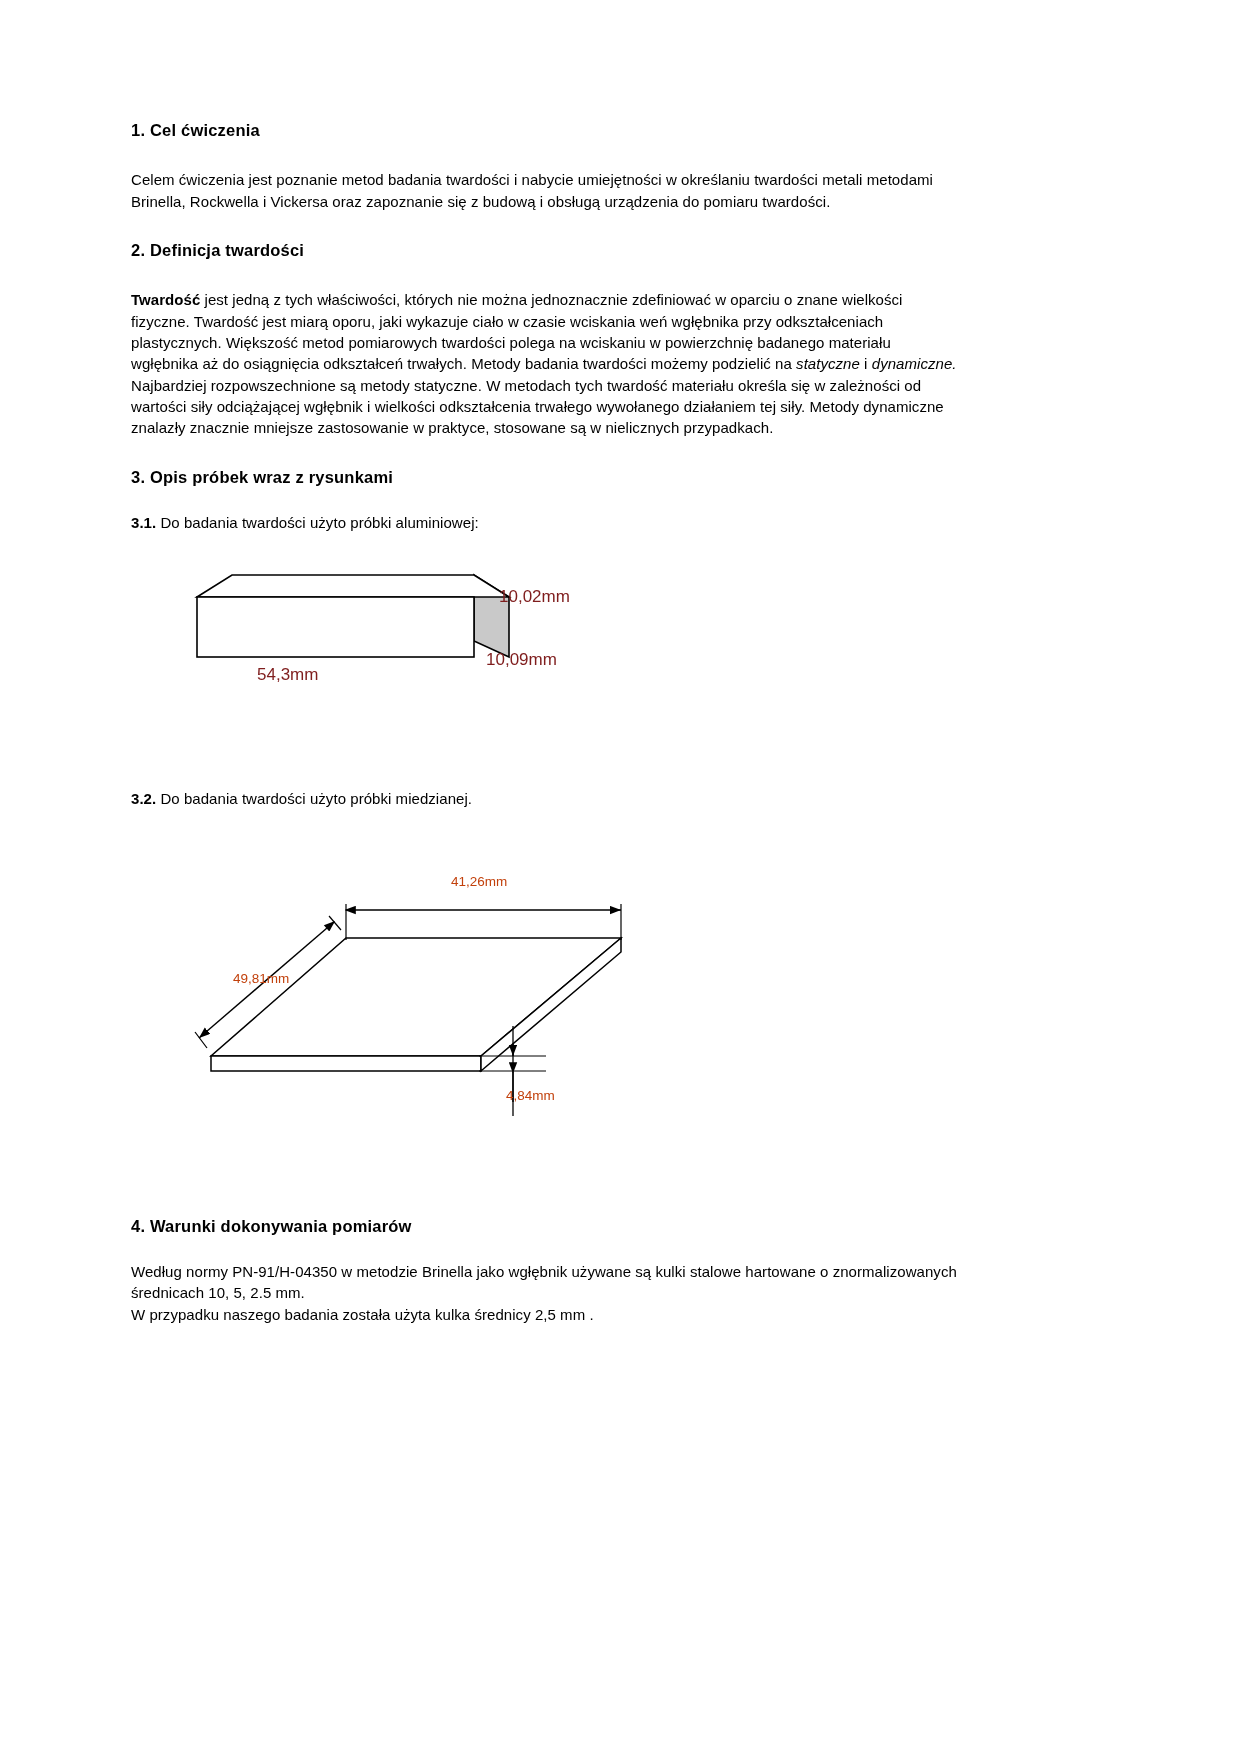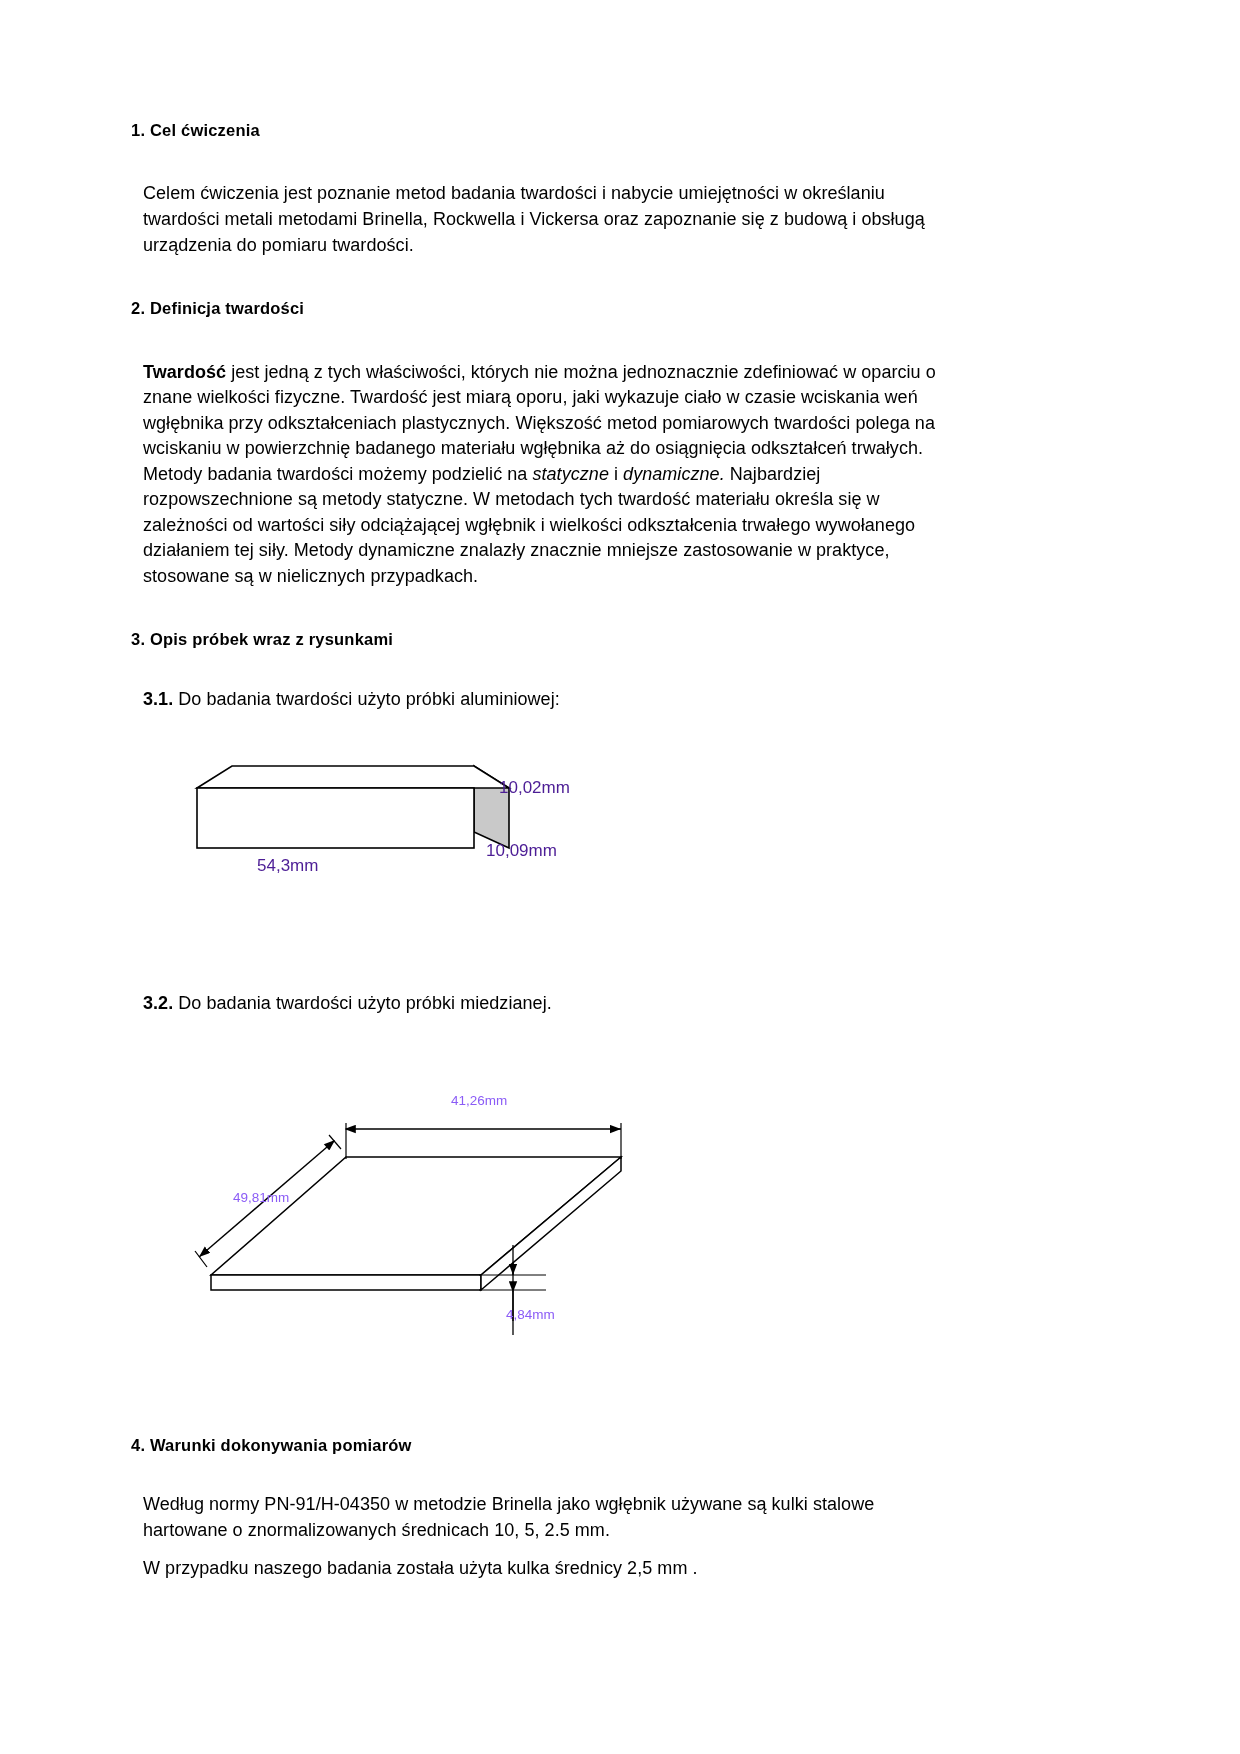--- a/index.html
+++ b/index.html
@@ -29,23 +29,23 @@
     width: 830px;
   }
   h2.heading {
     font-size: 16.5px;
     font-weight: bold;
     margin: 0 0 0 0;
     letter-spacing: 0.2px;
     line-height: 1.3;
   }
   p.para {
-    font-size: 18px;
+    font-size: 15px;
     line-height: 1.42;
-    margin: 12px;
+    margin: 0;
     letter-spacing: 0.05px;
     text-align: left;
   }
   .sp-28 { height: 28px; }
   .sp-24 { height: 24px; }
   .sp-40 { height: 40px; }
   .sp-46 { height: 46px; }
   .sp-56 { height: 56px; }
   .bold { font-weight: bold; text-align: right; }
   .ital { font-style: italic; }
@@ -58,21 +58,21 @@
   }
   .fig1 {
     position: absolute;
     left: 60px;
     top: 0;
   }
   .dimlabel {
     position: absolute;
     font-family: "Liberation Sans", sans-serif;
     font-size: 17px;
-    color: #4c1d95;
+    color: #7f1d1d;
     white-space: nowrap;
   }
   .dim-f1-h { left: 368px; top: 30px; }
   .dim-f1-d { left: 355px; top: 93px; }
   .dim-f1-w { left: 126px; top: 108px; }
 
   
   .fig2-wrap {
     position: relative;
     width: 830px;
@@ -80,21 +80,21 @@
   }
   .fig2 {
     position: absolute;
     left: 60px;
     top: 0;
   }
   .dim2 {
     position: absolute;
     font-family: "Liberation Sans", sans-serif;
     font-size: 13.5px;
-    color: #8b5cf6;
+    color: #c2410c;
     white-space: nowrap;
   }
   .dim-f2-top { left: 320px; top: 8px; }
   .dim-f2-left { left: 69px; top: 105px; margin-left: 33px; }
   .dim-f2-thick { left: 375px; top: 222px; }
 </style>
 </head>
 <body>
 
 <div class="page">

